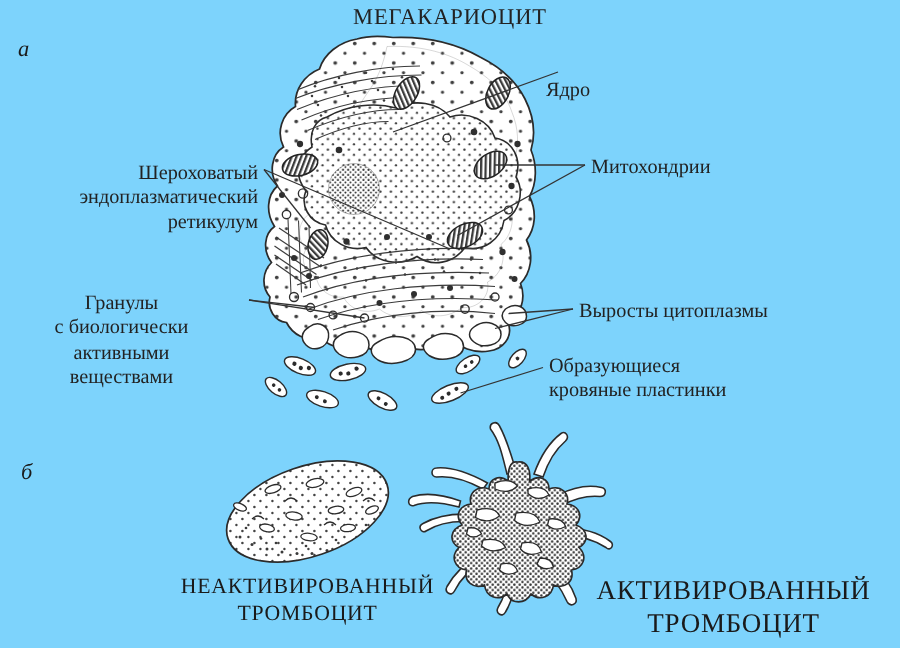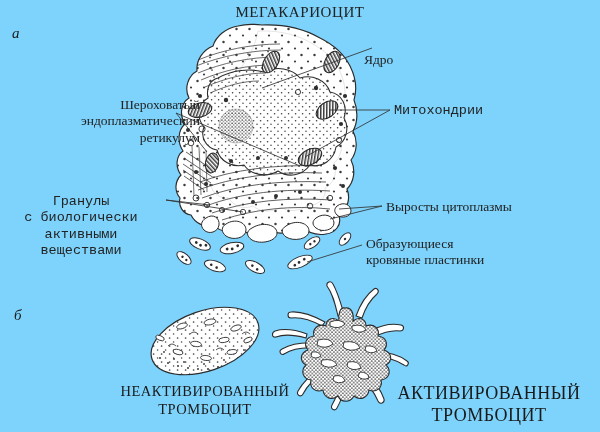--- a/index.html
+++ b/index.html
@@ -3,24 +3,24 @@
 <meta charset="utf-8">
 <style>
   html,body{margin:0;padding:0;background:#ffffff;}
   #page{position:relative;width:600px;height:432px;background:#7dd3fc;overflow:hidden;
         font-family:"Liberation Serif",serif;color:#1a1a1a;}
   .txt{position:absolute;white-space:pre;line-height:1.22;}
   #title{left:0;top:3px;width:600px;text-align:center;font-size:15px;letter-spacing:.6px;color:#222;}
   #panel-a{left:12px;top:24px;font-size:15px;font-style:italic;}
   #panel-b{left:14px;top:306px;font-size:15px;font-style:italic;}
   .lbl{font-size:13.5px;color:#222;}
-  #lbl-rer{left:0;top:97px;width:172px;text-align:right;margin-left:28px;}
-  #lbl-gran{left:0;top:194px;width:162px;text-align:center;font-family:Liberation Mono, monospace;}
+  #lbl-rer{left:0;top:107px;width:172px;text-align:right;}
+  #lbl-gran{left:0;top:194px;width:162px;text-align:center;}
   #lbl-nucleus{left:364px;top:40px;margin-top:12px;}
-  #lbl-mito{left:394px;top:103px;font-family:Liberation Mono, monospace;}
+  #lbl-mito{left:394px;top:103px;}
   #lbl-vyr{left:386px;top:199px;}
   #lbl-obraz{left:366px;top:236px;}
   #cap-left{left:80px;top:383px;width:250px;text-align:center;font-size:14.5px;letter-spacing:.5px;font-family:Liberation Serif, serif;}
   #cap-right{left:378px;top:383px;width:222px;text-align:center;font-size:18px;letter-spacing:.5px;}
   svg{position:absolute;left:0;top:0;}
 </style>
 </head>
 <body>
 
 <div id="page">

